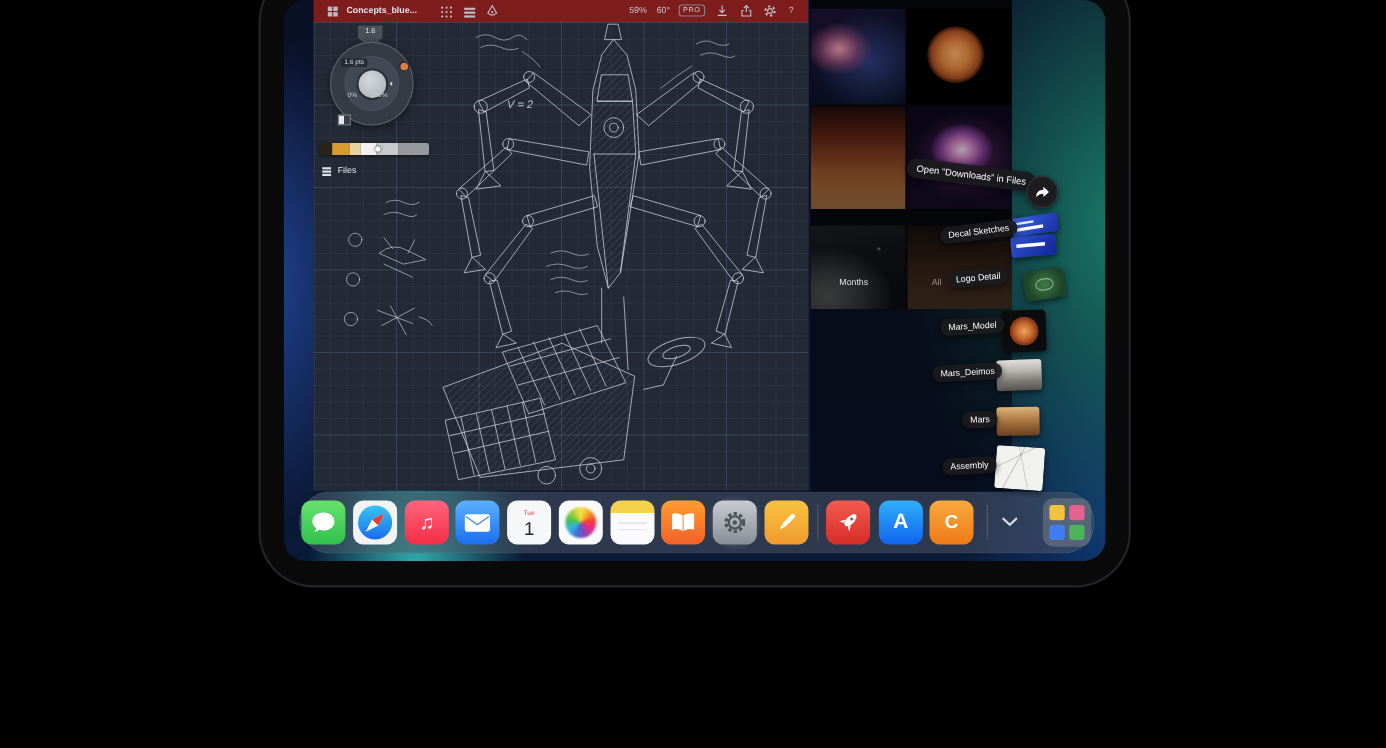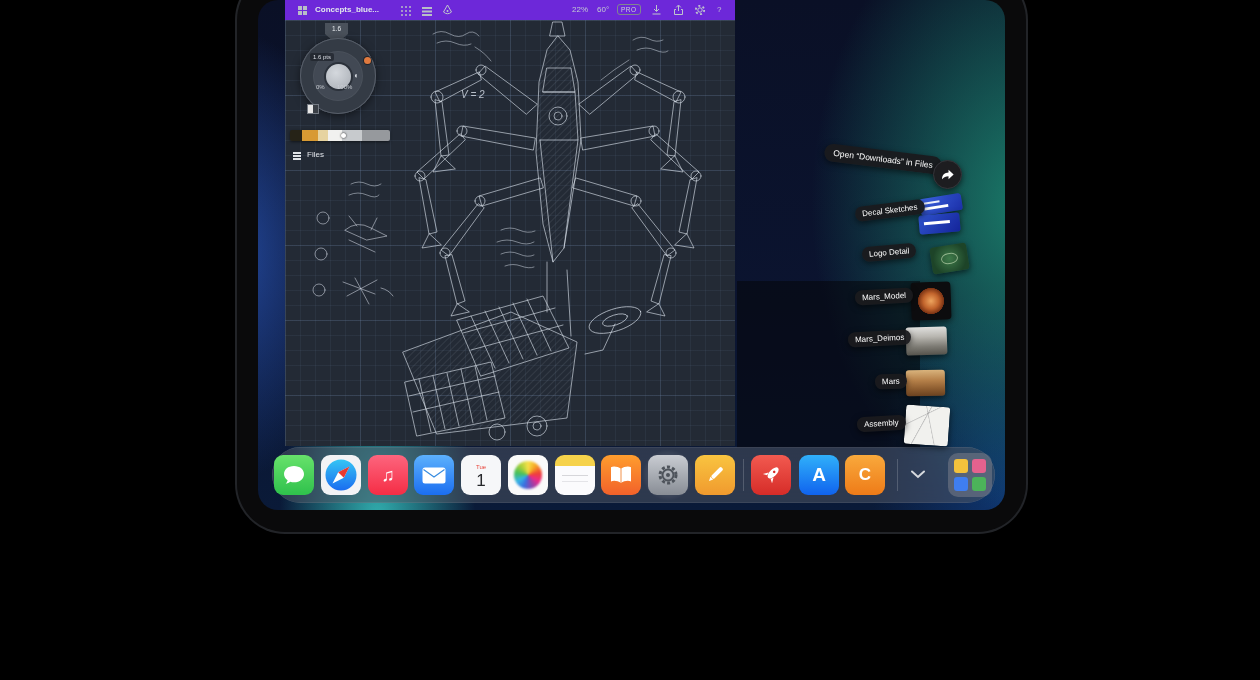--- a/index.html
+++ b/index.html
@@ -13,21 +13,21 @@
   .screen{position:absolute;left:21px;top:28px;width:747px;height:510px;border-radius:20px;overflow:hidden;
     background:
       radial-gradient(140px 260px at 16% 102%, rgba(62,224,214,.75), rgba(62,224,214,0) 70%),
       radial-gradient(300px 430px at 103% 40%, rgba(28,135,112,.9), rgba(28,135,112,0) 72%),
       radial-gradient(200px 300px at 101% 97%, rgba(16,60,125,.85), rgba(16,60,125,0) 70%),
       radial-gradient(170px 320px at -3% 50%, rgba(52,110,235,.55), rgba(52,110,235,0) 70%),
       linear-gradient(180deg,#0a1026 0%,#0b1430 60%,#0a1a38 100%);}
 
   
   .concepts{position:absolute;left:27px;top:0;width:450px;height:446px;background:#212731;overflow:hidden}
-  .c-toolbar{position:absolute;left:0;top:0;width:100%;height:20px;background:#6d28d9}
+  .c-toolbar{position:absolute;left:0;top:0;width:100%;height:20px;background:#7f1d1d}
   .c-toolbar .txt{position:absolute;font-size:8px;color:#c3c9d2;top:5px;white-space:nowrap}
   .tb-title{left:30px;color:#e2e6ec !important;font-weight:bold}
   .tb-zoom{left:287px}.tb-angle{left:312px}.tb-help{left:432px;font-size:9px}
   .tb-pro{position:absolute;left:332px;top:4px;font-size:6.5px;color:#cdd2da;border:1px solid #80868f;
           border-radius:3px;padding:1px 3px;letter-spacing:.5px}
   .sq4{position:absolute;left:13px;top:6px;width:4px;height:4px;background:#b8bdc6;
        box-shadow:5px 0 #b8bdc6,0 5px #b8bdc6,5px 5px #b8bdc6}
   .dot9{position:absolute;left:116px;top:6px;width:2px;height:2px;border-radius:50%;background:#b8bdc6;
        box-shadow:4px 0 #b8bdc6,8px 0 #b8bdc6,0 4px #b8bdc6,4px 4px #b8bdc6,8px 4px #b8bdc6,0 8px #b8bdc6,4px 8px #b8bdc6,8px 8px #b8bdc6}
   .ham3{position:absolute;left:137px;top:7px;width:10px;height:1.5px;background:#b8bdc6;
@@ -260,21 +260,21 @@
 
       <div class="c-toolbar">
         <span class="sq4"></span>
         <span class="txt tb-title">Concepts_blue...</span>
         <span class="dot9"></span>
         <span class="ham3"></span>
         <svg class="tb-ic tb-pen" width="11" height="12">
           <path d="M5.5 1 L9.5 8 Q5.5 11.5 1.5 8 Z" fill="none" stroke="#bfc5cd" stroke-width="1"></path>
           <circle cx="5.5" cy="7" r="1" fill="#bfc5cd"></circle>
         </svg>
-        <span class="txt tb-zoom">22%</span>
+        <span class="txt tb-zoom">59%</span>
         <span class="txt tb-angle">60°</span>
         <span class="tb-pro">PRO</span>
         <svg class="tb-ic tb-dl" width="11" height="12">
           <path d="M5.5 1 V7 M3 5 L5.5 7.5 L8 5 M1.5 10 H9.5" fill="none" stroke="#bfc5cd" stroke-width="1"></path>
         </svg>
         <svg class="tb-ic tb-sh" width="11" height="12">
           <path d="M5.5 7 V1.5 M3.2 3.4 L5.5 1 L7.8 3.4 M3 5.5 H1.5 V10.5 H9.5 V5.5 H8" fill="none" stroke="#bfc5cd" stroke-width="1"></path>
         </svg>
         <svg class="tb-ic tb-gear" width="12" height="12">
           <circle cx="6" cy="6" r="2.2" fill="none" stroke="#bfc5cd" stroke-width="1"></circle>
@@ -305,20 +305,31 @@
         <span style="width:28px;background:#96999d"></span>
       </div>
       <span class="pal-dot"></span>
 
       <div class="layers-row">
         <span class="layers-ham"></span>
         <span class="layers-label">Files</span>
       </div>
     </div>
 
+    <div class="photos">
+      <div class="thumb t-neb"></div>
+      <div class="thumb t-marsbig"></div>
+      <div class="thumb t-des1"></div>
+      <div class="thumb t-orion"></div>
+      <div class="thumb t-craft"></div>
+      <div class="thumb t-des2"></div>
+      <div class="photos-dim"></div>
+      <span class="ph-tab ph-months">Months</span>
+      <span class="ph-tab ph-all">All</span>
+    </div>
     <div class="right-dim"></div>
 
     <div class="pill p-banner">Open “Downloads” in Files</div>
     <div class="share-circle">
       <svg width="15" height="13" viewBox="0 0 22 18">
         <path d="M3 16 C3 9 7 6.5 12.5 6.2 V2 L20 9 L12.5 15.8 V11.5 C8.5 11.6 5.5 13 3 16 Z" fill="#fff"></path>
       </svg>
     </div>
 
     <div class="pill p-decal">Decal Sketches</div>

